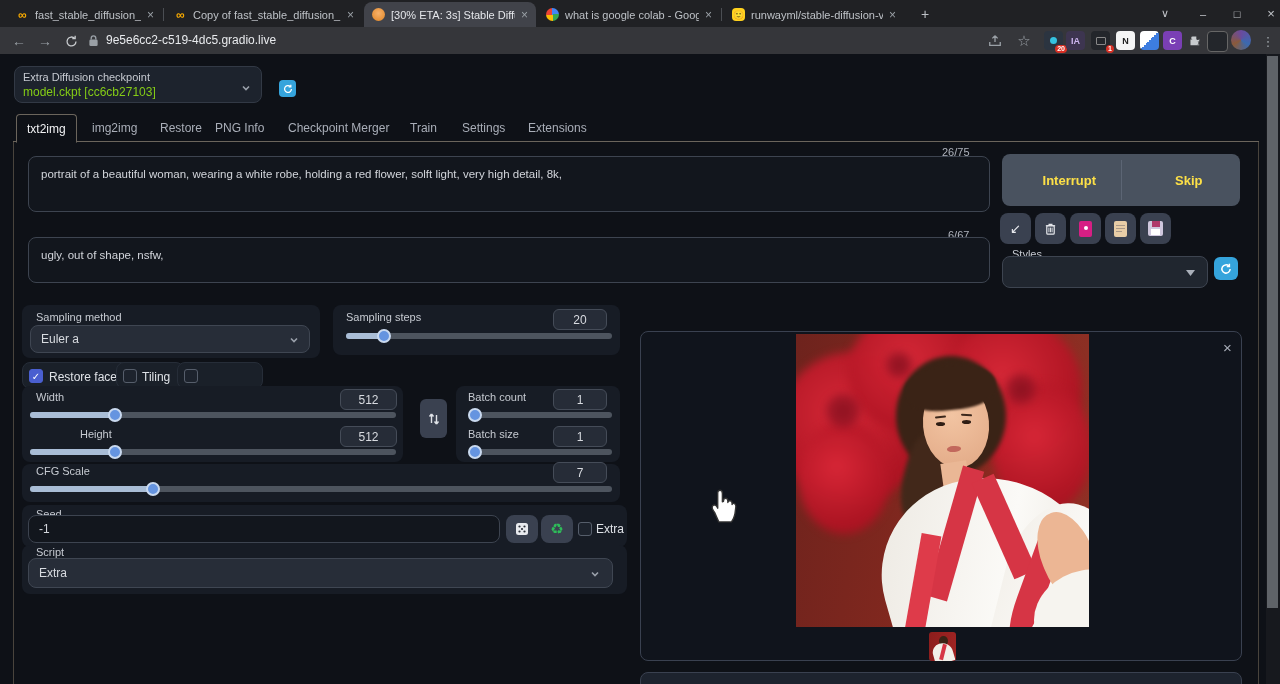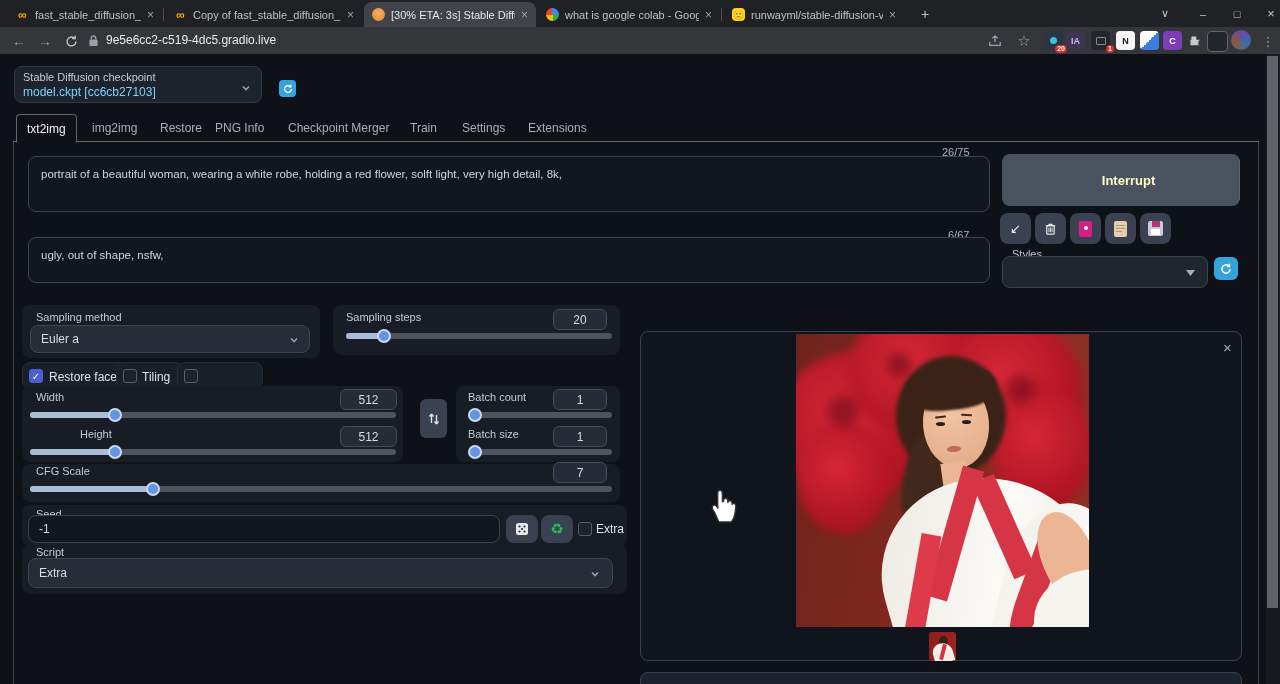--- a/index.html
+++ b/index.html
@@ -31,38 +31,38 @@
   .extic{top:31px;width:19px;height:19px;border-radius:4px;display:flex;align-items:center;
          justify-content:center;font-size:9px;font-weight:bold;color:#ddd;}
   .badge{position:absolute;right:-4px;bottom:-3px;background:#d93025;color:#fff;font-size:7px;
          border-radius:5px;padding:0 2px;line-height:8px;font-weight:bold;}
 
   
   .applbl{color:#c6cad1;font-size:11px;}
   .ckptbox{left:14px;top:66px;width:248px;height:37px;background:#1d232d;border:1px solid #323945;
            border-radius:8px;box-sizing:border-box;}
   .ckptbox .lb{position:absolute;left:8px;top:4px;}
-  .ckptbox .val{position:absolute;left:8px;top:18px;color:#7dd3fc;font-size:12px;}
+  .ckptbox .val{position:absolute;left:8px;top:18px;color:#84cc16;font-size:12px;}
   .bluebtn{background:#35a4dc;border-radius:4px;display:flex;align-items:center;justify-content:center;}
 
   .navtab{top:114px;height:27px;display:flex;align-items:center;padding:0 10px;
           color:#a9aeb8;font-size:12px;box-sizing:border-box;}
   .navtab.active{color:#f0f1f3;border:1px solid #6b655c;border-bottom:1px solid #0e1117;
                  border-radius:4px 4px 0 0;background:#0e1117;z-index:3;height:29px;}
   .underline{left:13px;top:141px;width:1246px;height:1px;background:#6b655c;z-index:2;}
   .cborder-l{left:13px;top:141px;width:1px;height:543px;background:#49443d;}
   .cborder-r{left:1258px;top:141px;width:1px;height:543px;background:#49443d;}
 
   .counter{color:#aeb3bc;font-size:11px;}
   .tarea{background:#12161d;border:1px solid #3d4450;border-radius:8px;box-sizing:border-box;
          color:#d2d5db;font-size:11.5px;padding:10px 12px;line-height:1.35;}
 
   .dualbtn{left:1002px;top:154px;width:238px;height:52px;background:#49525f;border-radius:8px;
            display:flex;overflow:hidden;}
-  .dualbtn .half{flex:1;display:flex;align-items:center;justify-content:center;color:#fef9c3;
+  .dualbtn .half{flex:1;display:flex;align-items:center;justify-content:center;color:#fde047;
                  font-size:13px;font-weight:600;padding-left:16px;}
   .dualbtn .div{width:1px;background:#5c6574;margin:6px 0;}
 
   .sqbtn{top:213px;width:31px;height:31px;background:#3a4150;border-radius:8px;display:flex;
          align-items:center;justify-content:center;color:#e8eaee;font-size:13px;}
   .stylesbox{left:1002px;top:256px;width:206px;height:32px;background:#20262f;
              border:1px solid #3d4450;border-radius:8px;box-sizing:border-box;}
 
   .panel{background:#171c25;border-radius:8px;}
   .chip{background:#1a2029;border:1px solid #262d38;border-radius:8px;box-sizing:border-box;}
@@ -188,21 +188,21 @@
   <div class="abs navg" style="left:1184px;">
     <svg width="13" height="13" viewBox="0 0 16 16">
         <path d="M6 2h4v3a2 2 0 1 0 4 0h0v4h-3a2 2 0 1 1 0 4h3v1H2V6h3a2 2 0 1 1 0-4z" fill="#c8cbce" transform="scale(0.9)"></path>
       </svg>
   </div>
   <div class="abs extic" style="left:1207px;background:#23262b;border:1px solid #666;"></div>
   <div class="abs" style="left:1231px;top:30px;width:20px;height:20px;border-radius:50%;background:conic-gradient(#6a4a9e,#3a6ab0,#8a5a3a,#6a4a9e);"></div>
   <div class="abs navg" style="left:1257px;font-size:13px;">⋮</div>
 
   <div class="abs ckptbox">
-    <span class="applbl lb">Stable Diffusion checkpoint</span>
+    <span class="applbl lb">Extra Diffusion checkpoint</span>
     <span class="val">model.ckpt [cc6cb27103]</span>
     <svg class="chev" style="position:absolute;right:10px;top:16px;" viewBox="0 0 10 10">
         <polyline points="2,3.5 5,6.5 8,3.5"></polyline>
       </svg>
   </div>
   <div class="abs bluebtn" style="left:279px;top:80px;width:17px;height:17px;">
     <svg width="10" height="10" viewBox="0 0 16 16">
         <path d="M13.5 8a5.5 5.5 0 1 1-1.6-3.9" fill="none" stroke="#fff" stroke-width="2"></path>
         <path d="M12.5 1v3.5H9" fill="none" stroke="#fff" stroke-width="2"></path>
       </svg>
@@ -225,20 +225,21 @@
     <span>portrait of a beautiful woman, wearing a white robe, holding a red flower, solft light, very high detail, 8k,</span>
   </div>
   <div class="abs counter" style="left:948px;top:229px;">6/67</div>
   <div class="abs tarea" style="left:28px;top:237px;width:962px;height:46px;">
     <span>ugly, out of shape, nsfw,</span>
   </div>
 
   <div class="abs dualbtn">
     <div class="half">Interrupt</div>
     <div class="div"></div>
+    <div class="half">Skip</div>
   </div>
 
   <div class="abs sqbtn" style="left:1000px;">
     <span>↙</span>
   </div>
   <div class="abs sqbtn" style="left:1035px;">
     <svg width="13" height="14" viewBox="0 0 14 15">
         <rect x="3" y="4" width="8" height="9" rx="1" fill="none" stroke="#e6e8ec" stroke-width="1.3"></rect>
         <line x1="5.3" y1="6" x2="5.3" y2="11" stroke="#e6e8ec" stroke-width="1"></line>
         <line x1="7" y1="6" x2="7" y2="11" stroke="#e6e8ec" stroke-width="1"></line>

